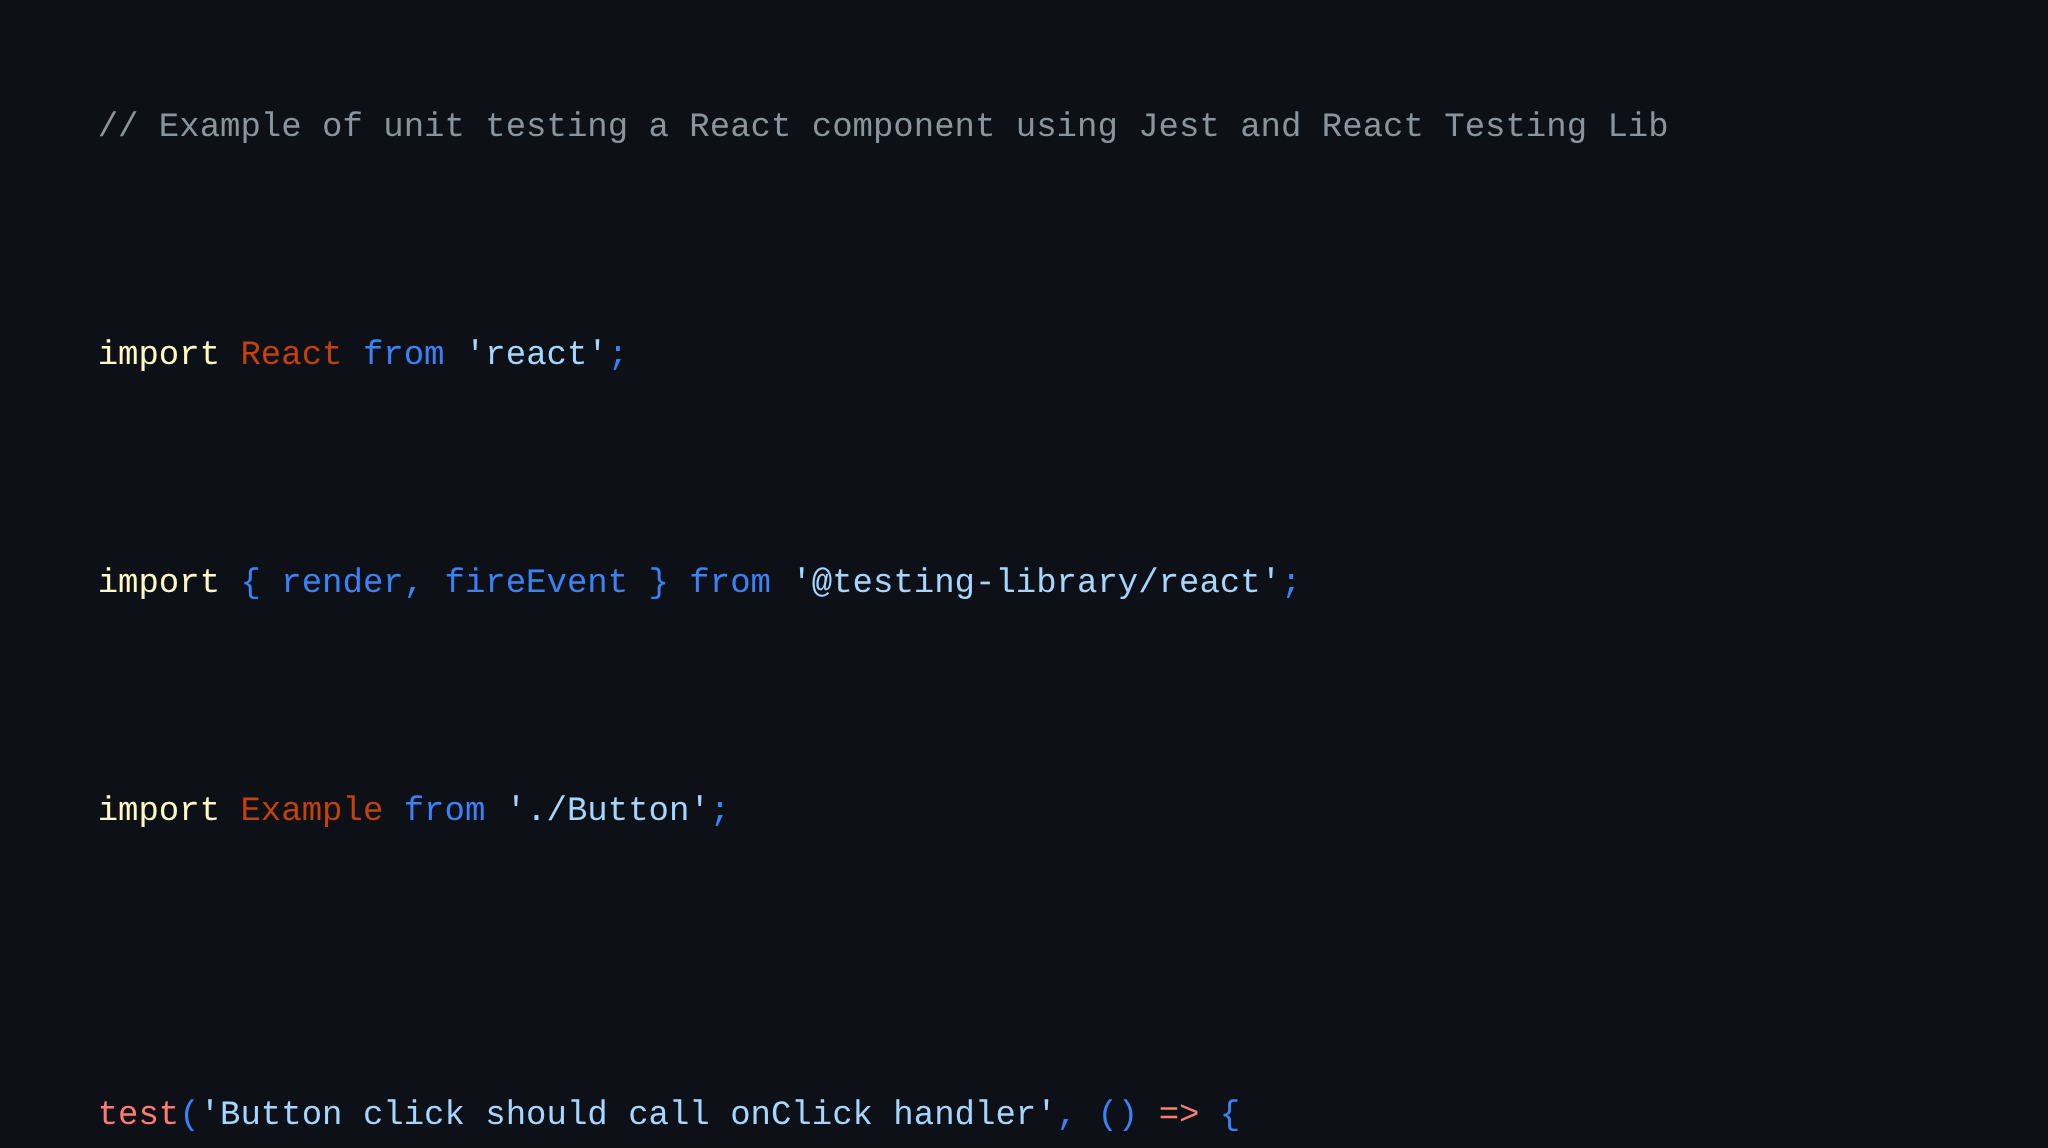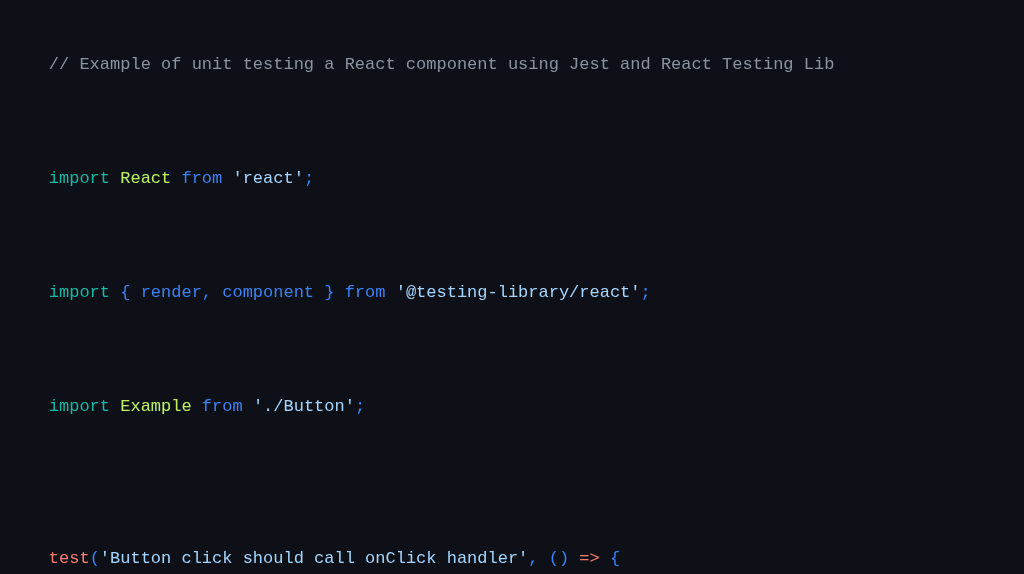--- a/index.html
+++ b/index.html
@@ -27,41 +27,41 @@
     .code-line {
       display: block;
       white-space: pre;
       font-size: 17px;
       line-height: 38px;
       font-family: 'Courier New', Courier, monospace;
     }
 
     .c-white    { color: #3b82f6; }
     .c-comment  { color: #8b949e; }
-    .c-keyword  { color: #14b8a6; }
+    .c-keyword  { color: #fef9c3; }
     .c-val      { color: #a5d6ff; }
-    .c-react    { color: #bef264; }
+    .c-react    { color: #c2410c; }
     .c-test     { color: #ff7b72; }
     .c-arrow    { color: #ff7b72; }
   </style>
 </head>
 <body>
 
 <div class="code-container">
 
   <span class="code-line">
     <span class="c-comment">// Example of unit testing a React component using Jest and React Testing Lib</span>
   </span>
 
   <span class="code-line">
     <span class="c-keyword">import </span><span class="c-react">React </span><span class="c-white">from </span><span class="c-val">'react'</span><span class="c-white">;</span>
   </span>
 
   <span class="code-line">
-    <span class="c-keyword">import </span><span class="c-white">{ render, component } </span><span class="c-white">from </span><span class="c-val">'@testing-library/react'</span><span class="c-white">;</span>
+    <span class="c-keyword">import </span><span class="c-white">{ render, fireEvent } </span><span class="c-white">from </span><span class="c-val">'@testing-library/react'</span><span class="c-white">;</span>
   </span>
 
   <span class="code-line">
     <span class="c-keyword">import </span><span class="c-react">Example </span><span class="c-white">from </span><span class="c-val">'./Button'</span><span class="c-white">;</span>
   </span>
 
   <span class="code-line"> </span>
 
   <span class="code-line">
     <span class="c-test">test</span><span class="c-white">(</span><span class="c-val">'Button click should call onClick handler'</span><span class="c-white">, () </span><span class="c-arrow">=&gt;</span><span class="c-white"> {</span>

